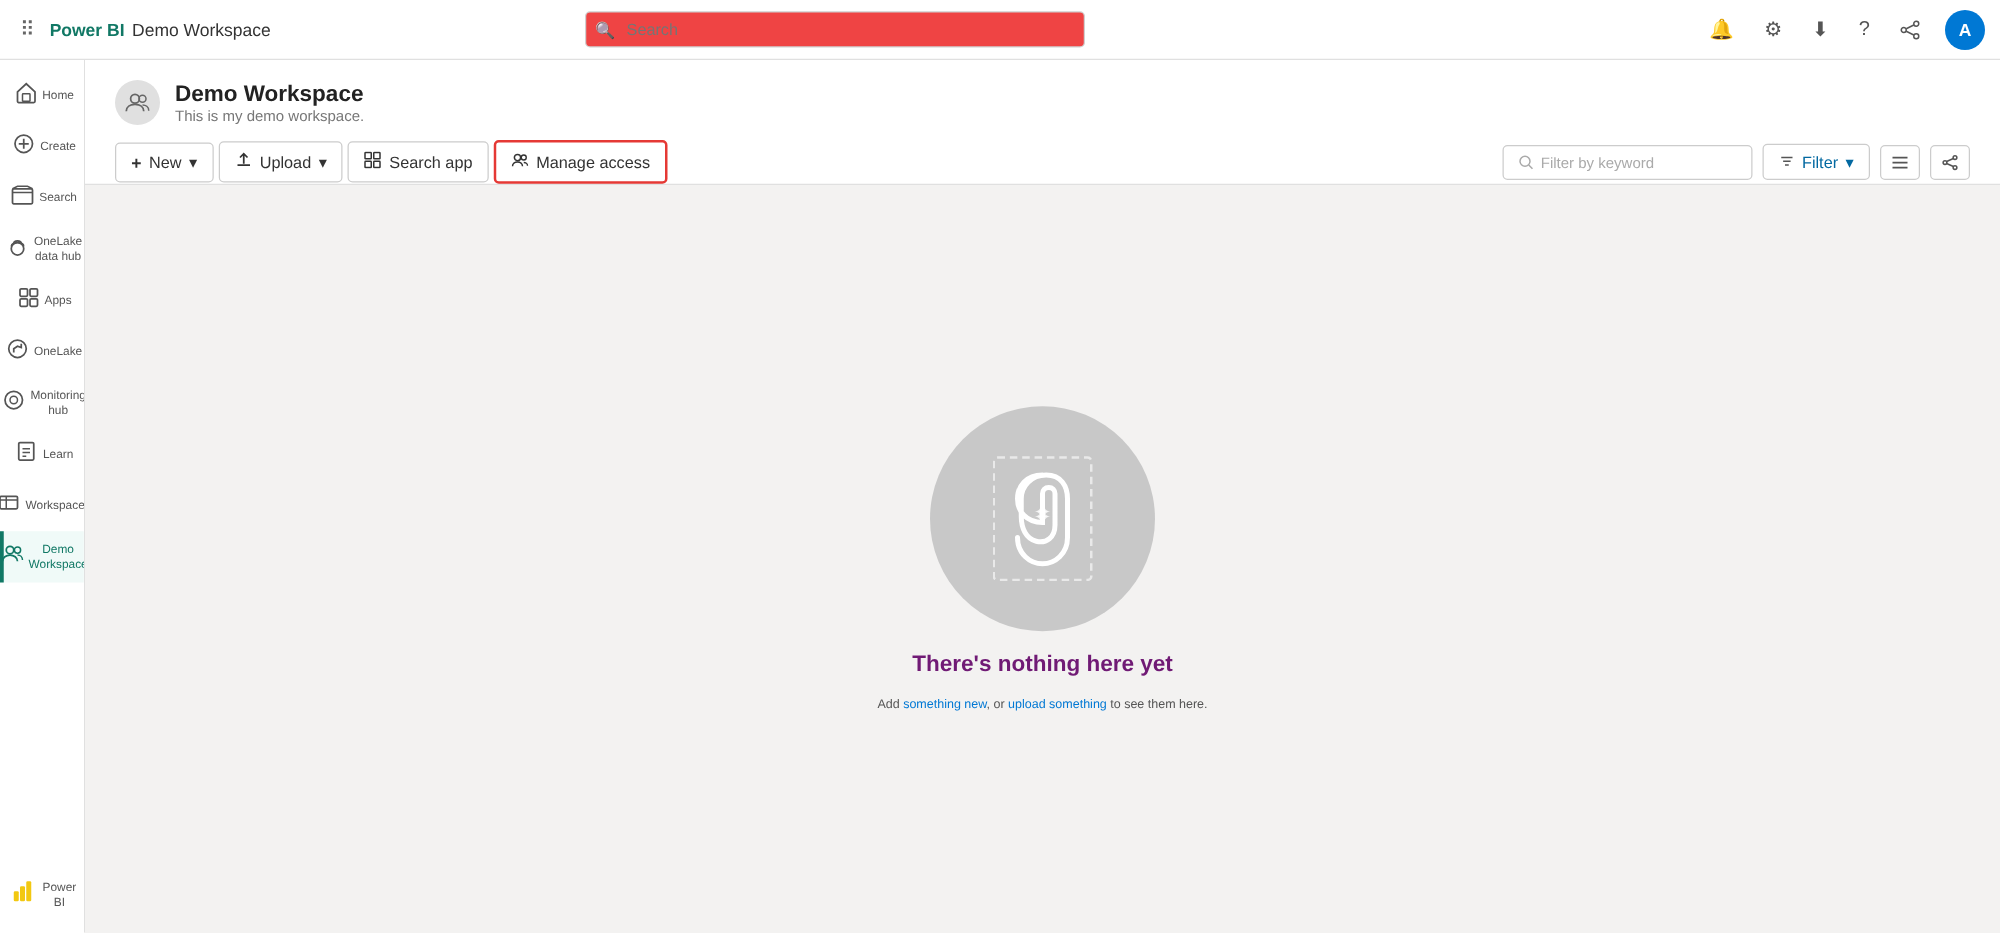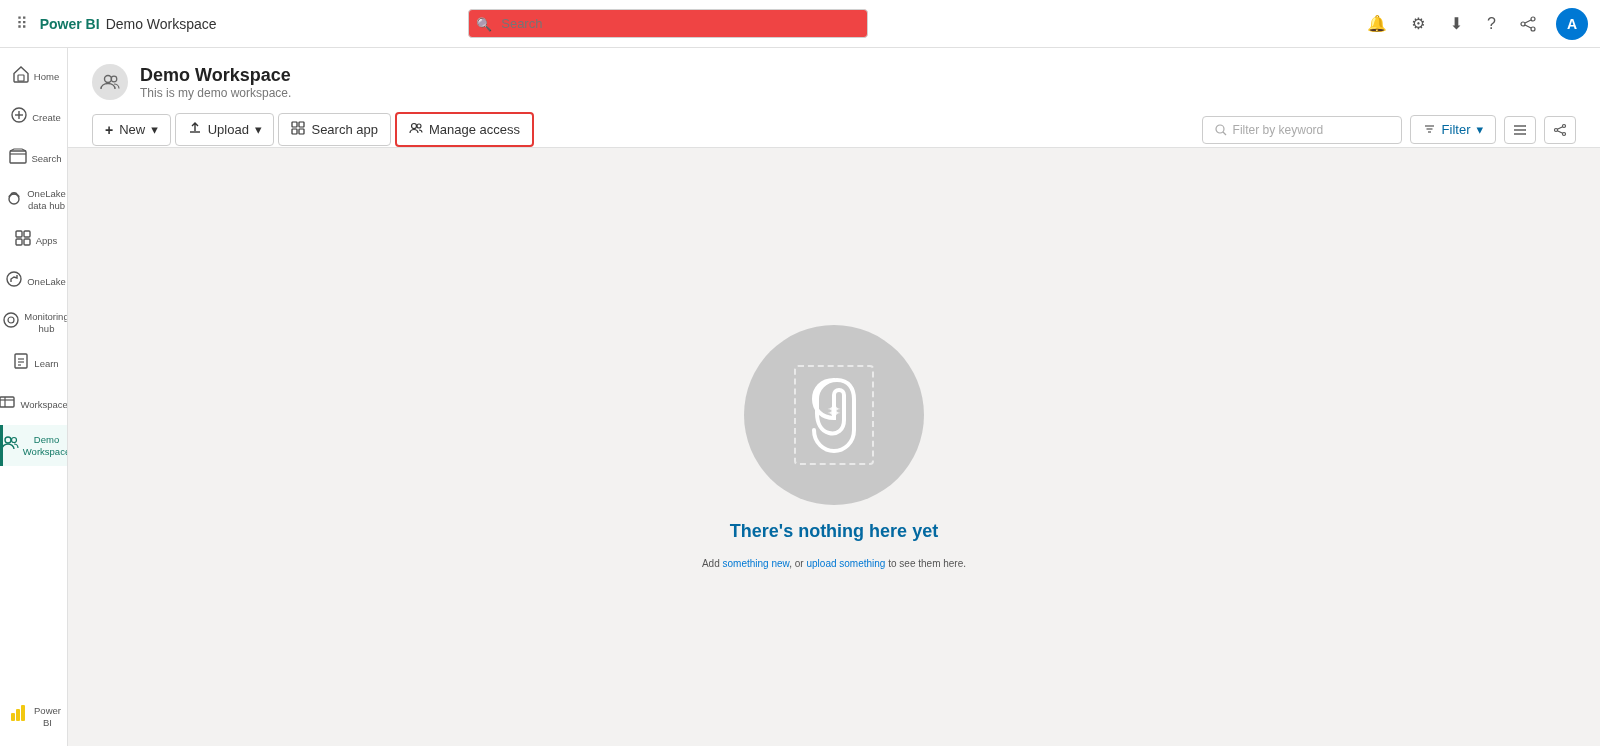--- a/index.html
+++ b/index.html
@@ -267,21 +267,21 @@
       border-radius: 50%;
       background: #c8c8c8;
       display: flex;
       align-items: center;
       justify-content: center;
       position: relative;
     }
     .empty-title {
       font-size: 18px;
       font-weight: 600;
-      color: #0369a1;
+      color: #701a75;
     }
     .empty-subtitle {
       font-size: 10px;
       color: #555;
     }
     .empty-subtitle span.link {
       color: #0078d4;
     }
 
     

